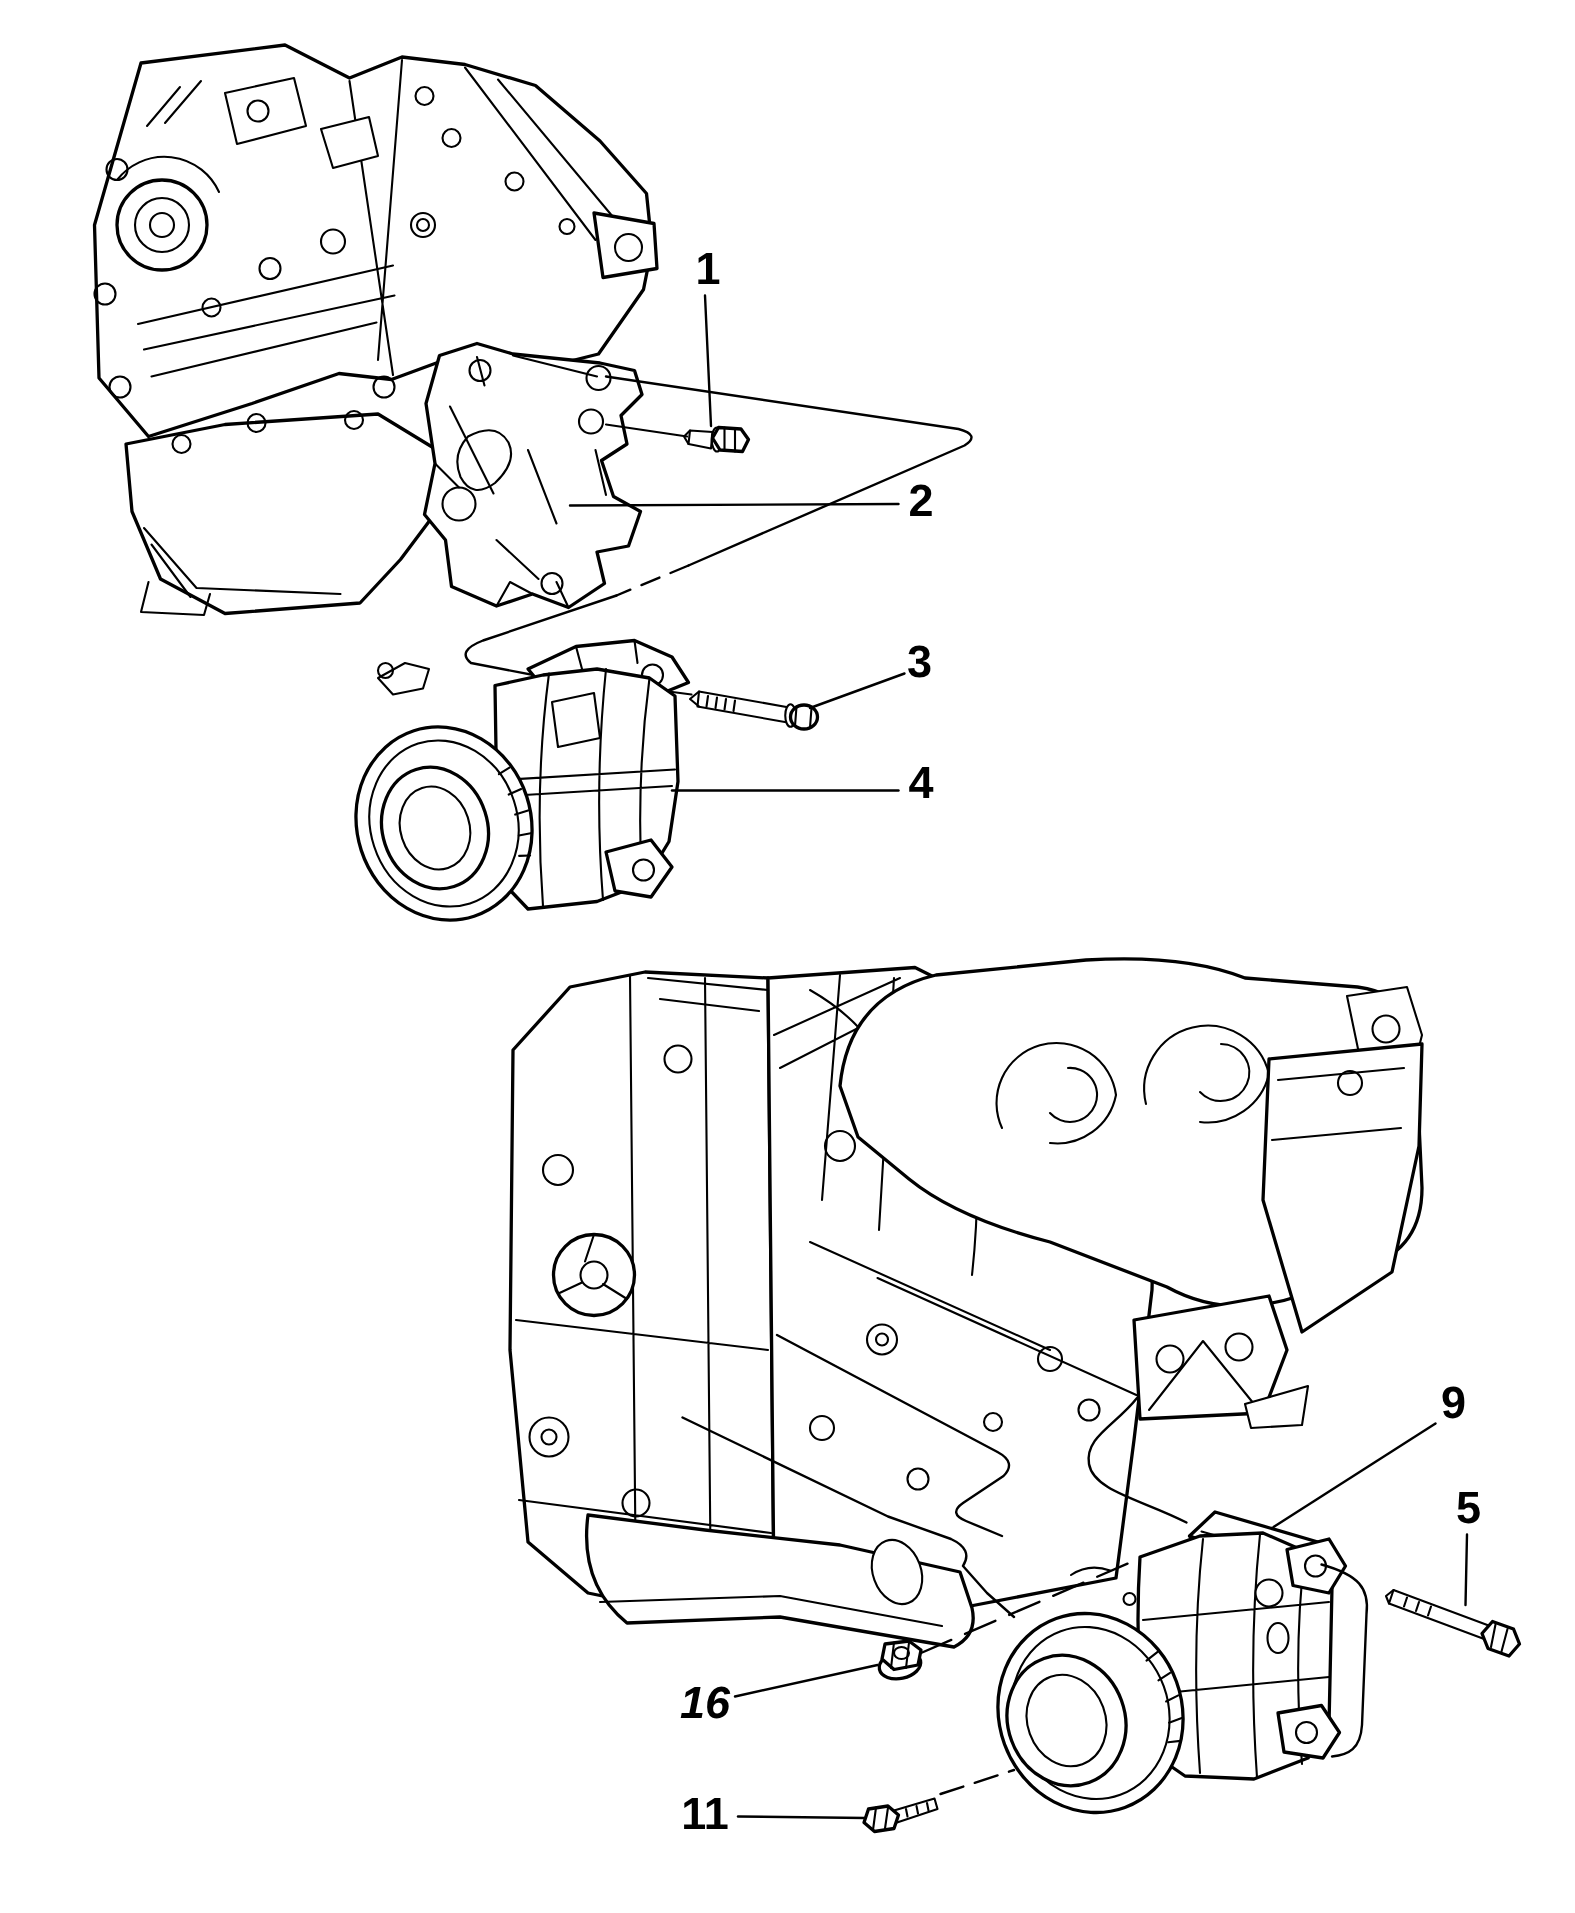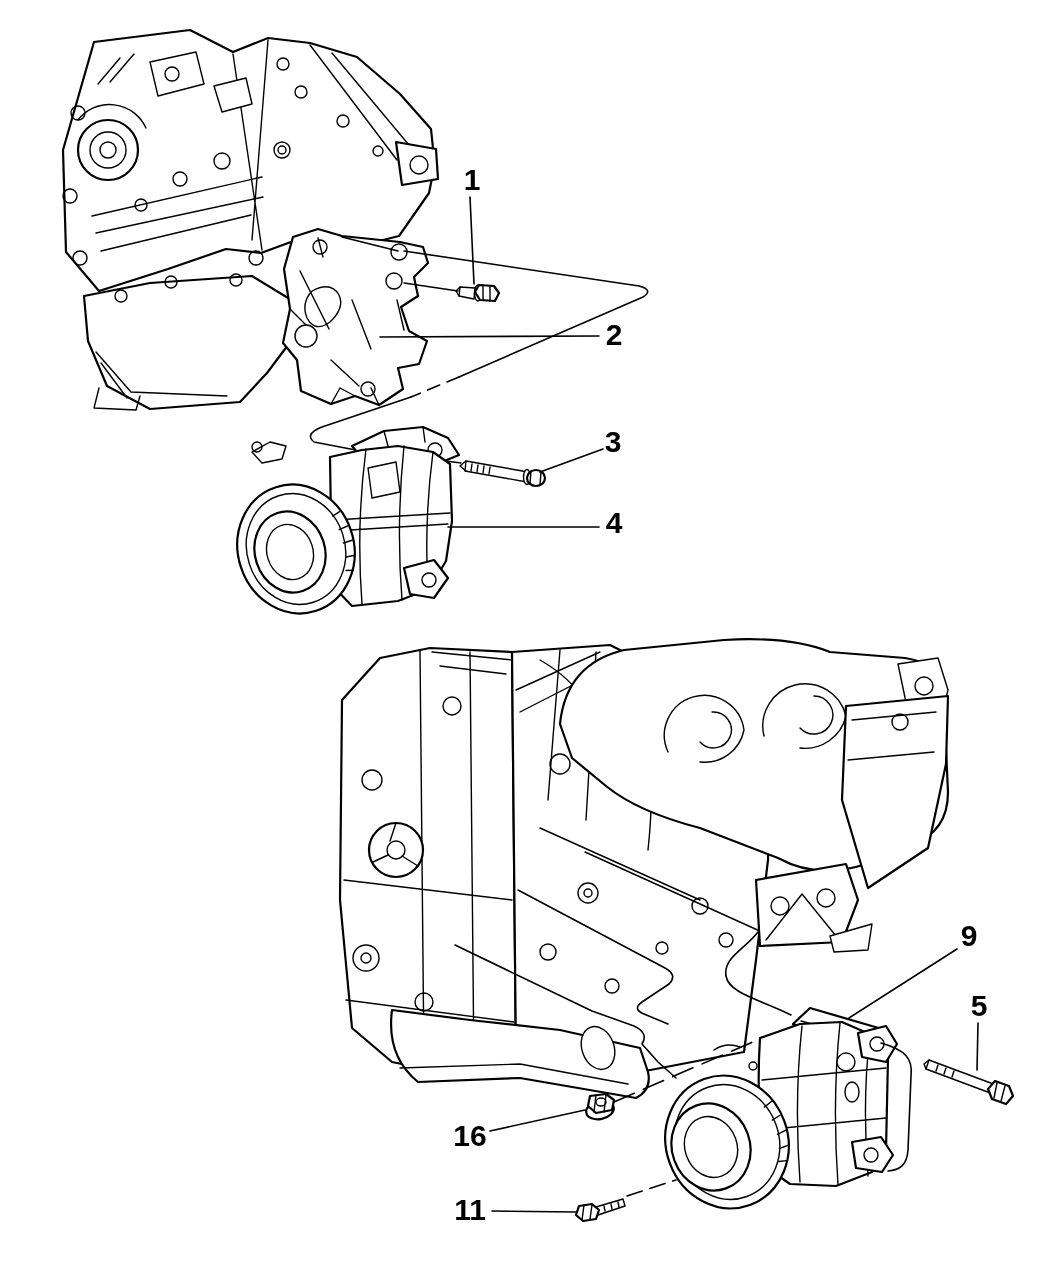--- a/index.html
+++ b/index.html
@@ -262,15 +262,15 @@
   </g>
 </svg>
 
 <div class="callout" style="left: 472px; top: 180px;">1</div>
 <div class="callout" style="left: 614px; top: 335px;">2</div>
 <div class="callout" style="left: 613px; top: 442px;">3</div>
 <div class="callout" style="left: 614px; top: 523px;">4</div>
 <div class="callout" style="left: 969px; top: 936px;">9</div>
 <div class="callout" style="left: 979px; top: 1006px;">5</div>
 <div class="callout" style="left: 470px; top: 1210px;">11</div>
-<div class="callout" style="left: 470px; top: 1136px;">16</div>
+<div class="callout" style="left: 470px; top: 1136px; font-style: italic;">16</div>
 
 </div>
 
 </body></html>

